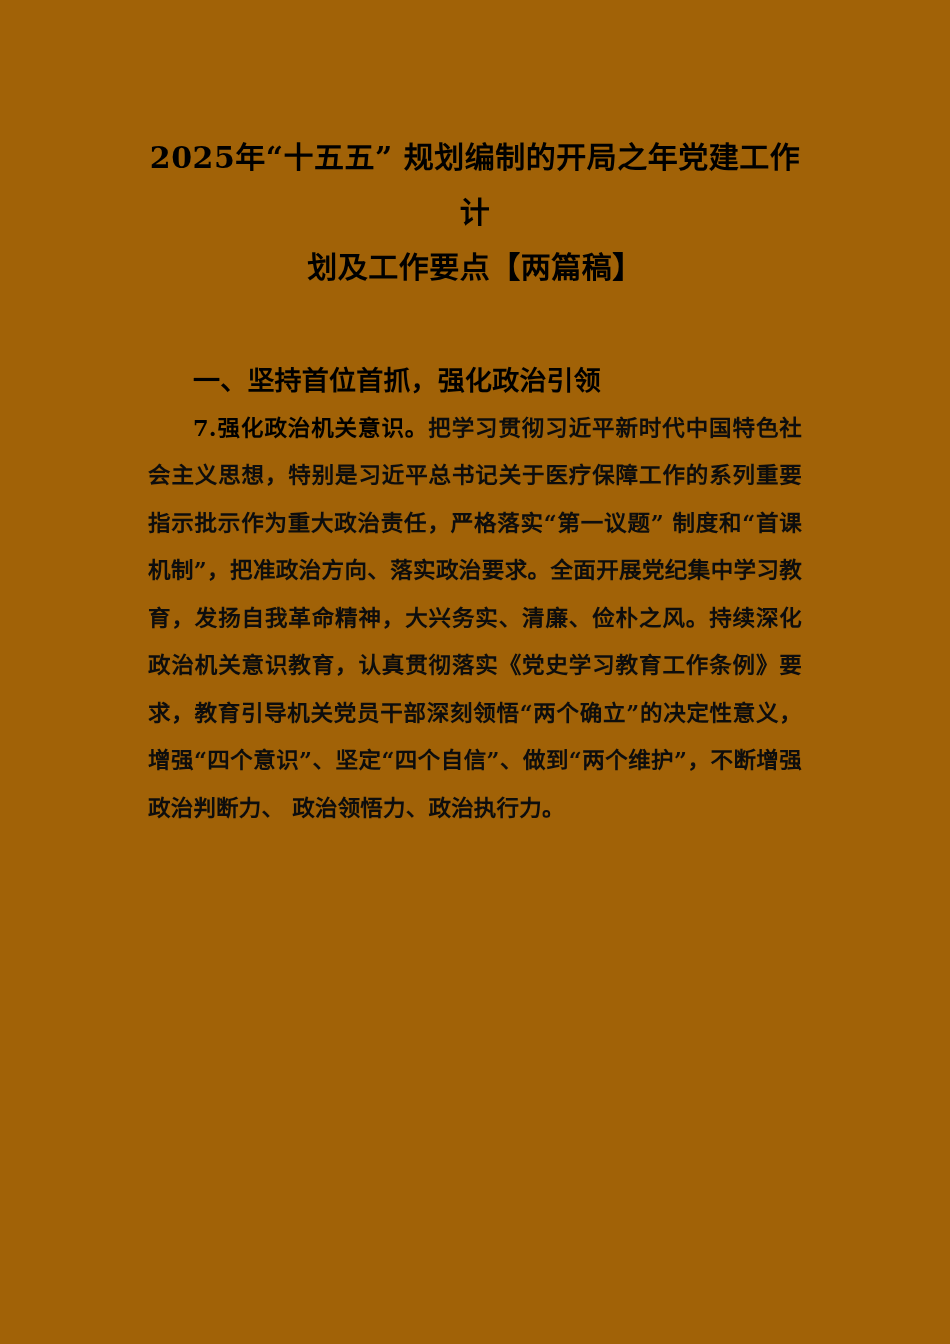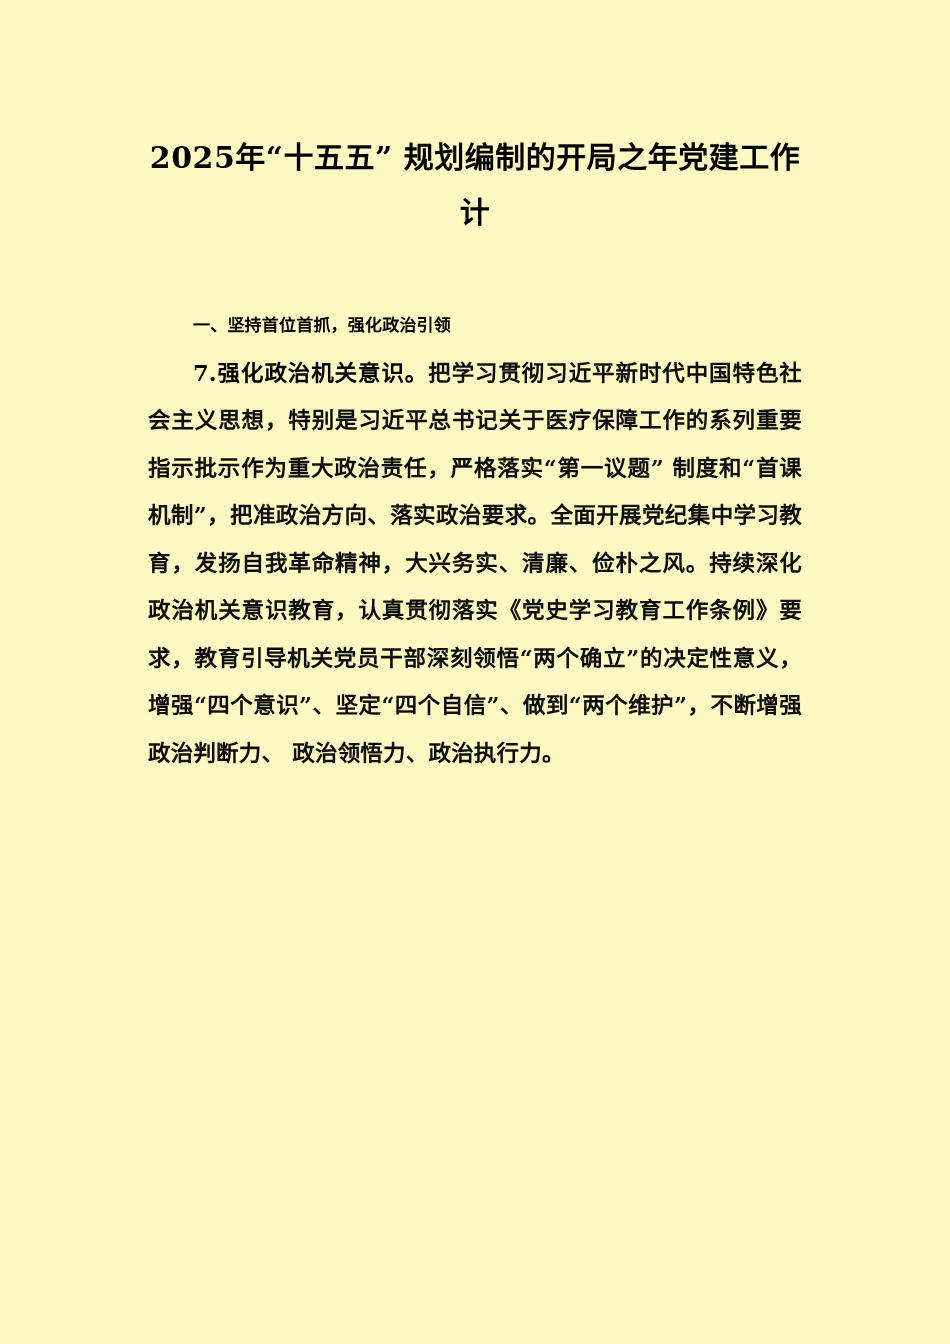--- a/index.html
+++ b/index.html
@@ -6,21 +6,21 @@
   html, body {
     margin: 0;
     padding: 0;
     background: #ffffff;
   }
 
   .page {
     position: relative;
     width: 950px;
     height: 1344px;
-    background: #fef9c3;
+    background: #a16207;
     margin: 0 auto;
     overflow: hidden;
     box-sizing: border-box;
   }
 
   .content {
     position: absolute;
     left: 148px;
     top: 130px;
     width: 654px;
@@ -51,21 +51,21 @@
     text-align: justify;
     text-justify: inter-character;
     text-align-last: left;
     text-indent: 45px;
     word-break: break-all;
     letter-spacing: 0.2px;
   }
 
   p.heading-para {
     font-family: "DejaVu Serif", "Liberation Serif", serif;
-    font-size: 17px;
+    font-size: 27px;
     line-height: 47.5px;
     color: #000000;
     margin: 0;
     text-indent: 45px;
     font-weight: bold;
     letter-spacing: 0.2px;
   }
 
   .lead-bold {
     font-weight: bold;
@@ -78,20 +78,21 @@
 </style>
 </head>
 <body>
 
 <div class="page">
 
   <div class="content">
 
     <h1 class="doc-title">
       <span style="display: block;">2025年“十五五” 规划编制的开局之年党建工作计</span>
+      <span style="display: block;">划及工作要点【两篇稿】</span>
     </h1>
 
     <div class="spacer-after-title"></div>
 
 
     <p class="heading-para">一、坚持首位首抓，强化政治引领</p>
 
     <p class="body-para"><span class="lead-bold">7.强化政治机关意识。</span><span class="run">把学习贯彻习近平新时代中国特色社会主义思想，特别是习近平总书记关于医疗保障工作的系列重要指示批示作为重大政治责任，严格落实“第一议题” 制度和“首课机制”，把准政治方向、落实政治要求。全面开展党纪集中学习教育，发扬自我革命精神，大兴务实、清廉、俭朴之风。持续深化政治机关意识教育，认真贯彻落实《党史学习教育工作条例》要求，教育引导机关党员干部深刻领悟“两个确立”的决定性意义，增强“四个意识”、坚定“四个自信”、做到“两个维护”，不断增强政治判断力、 政治领悟力、政治执行力。</span></p>
 
   </div>

